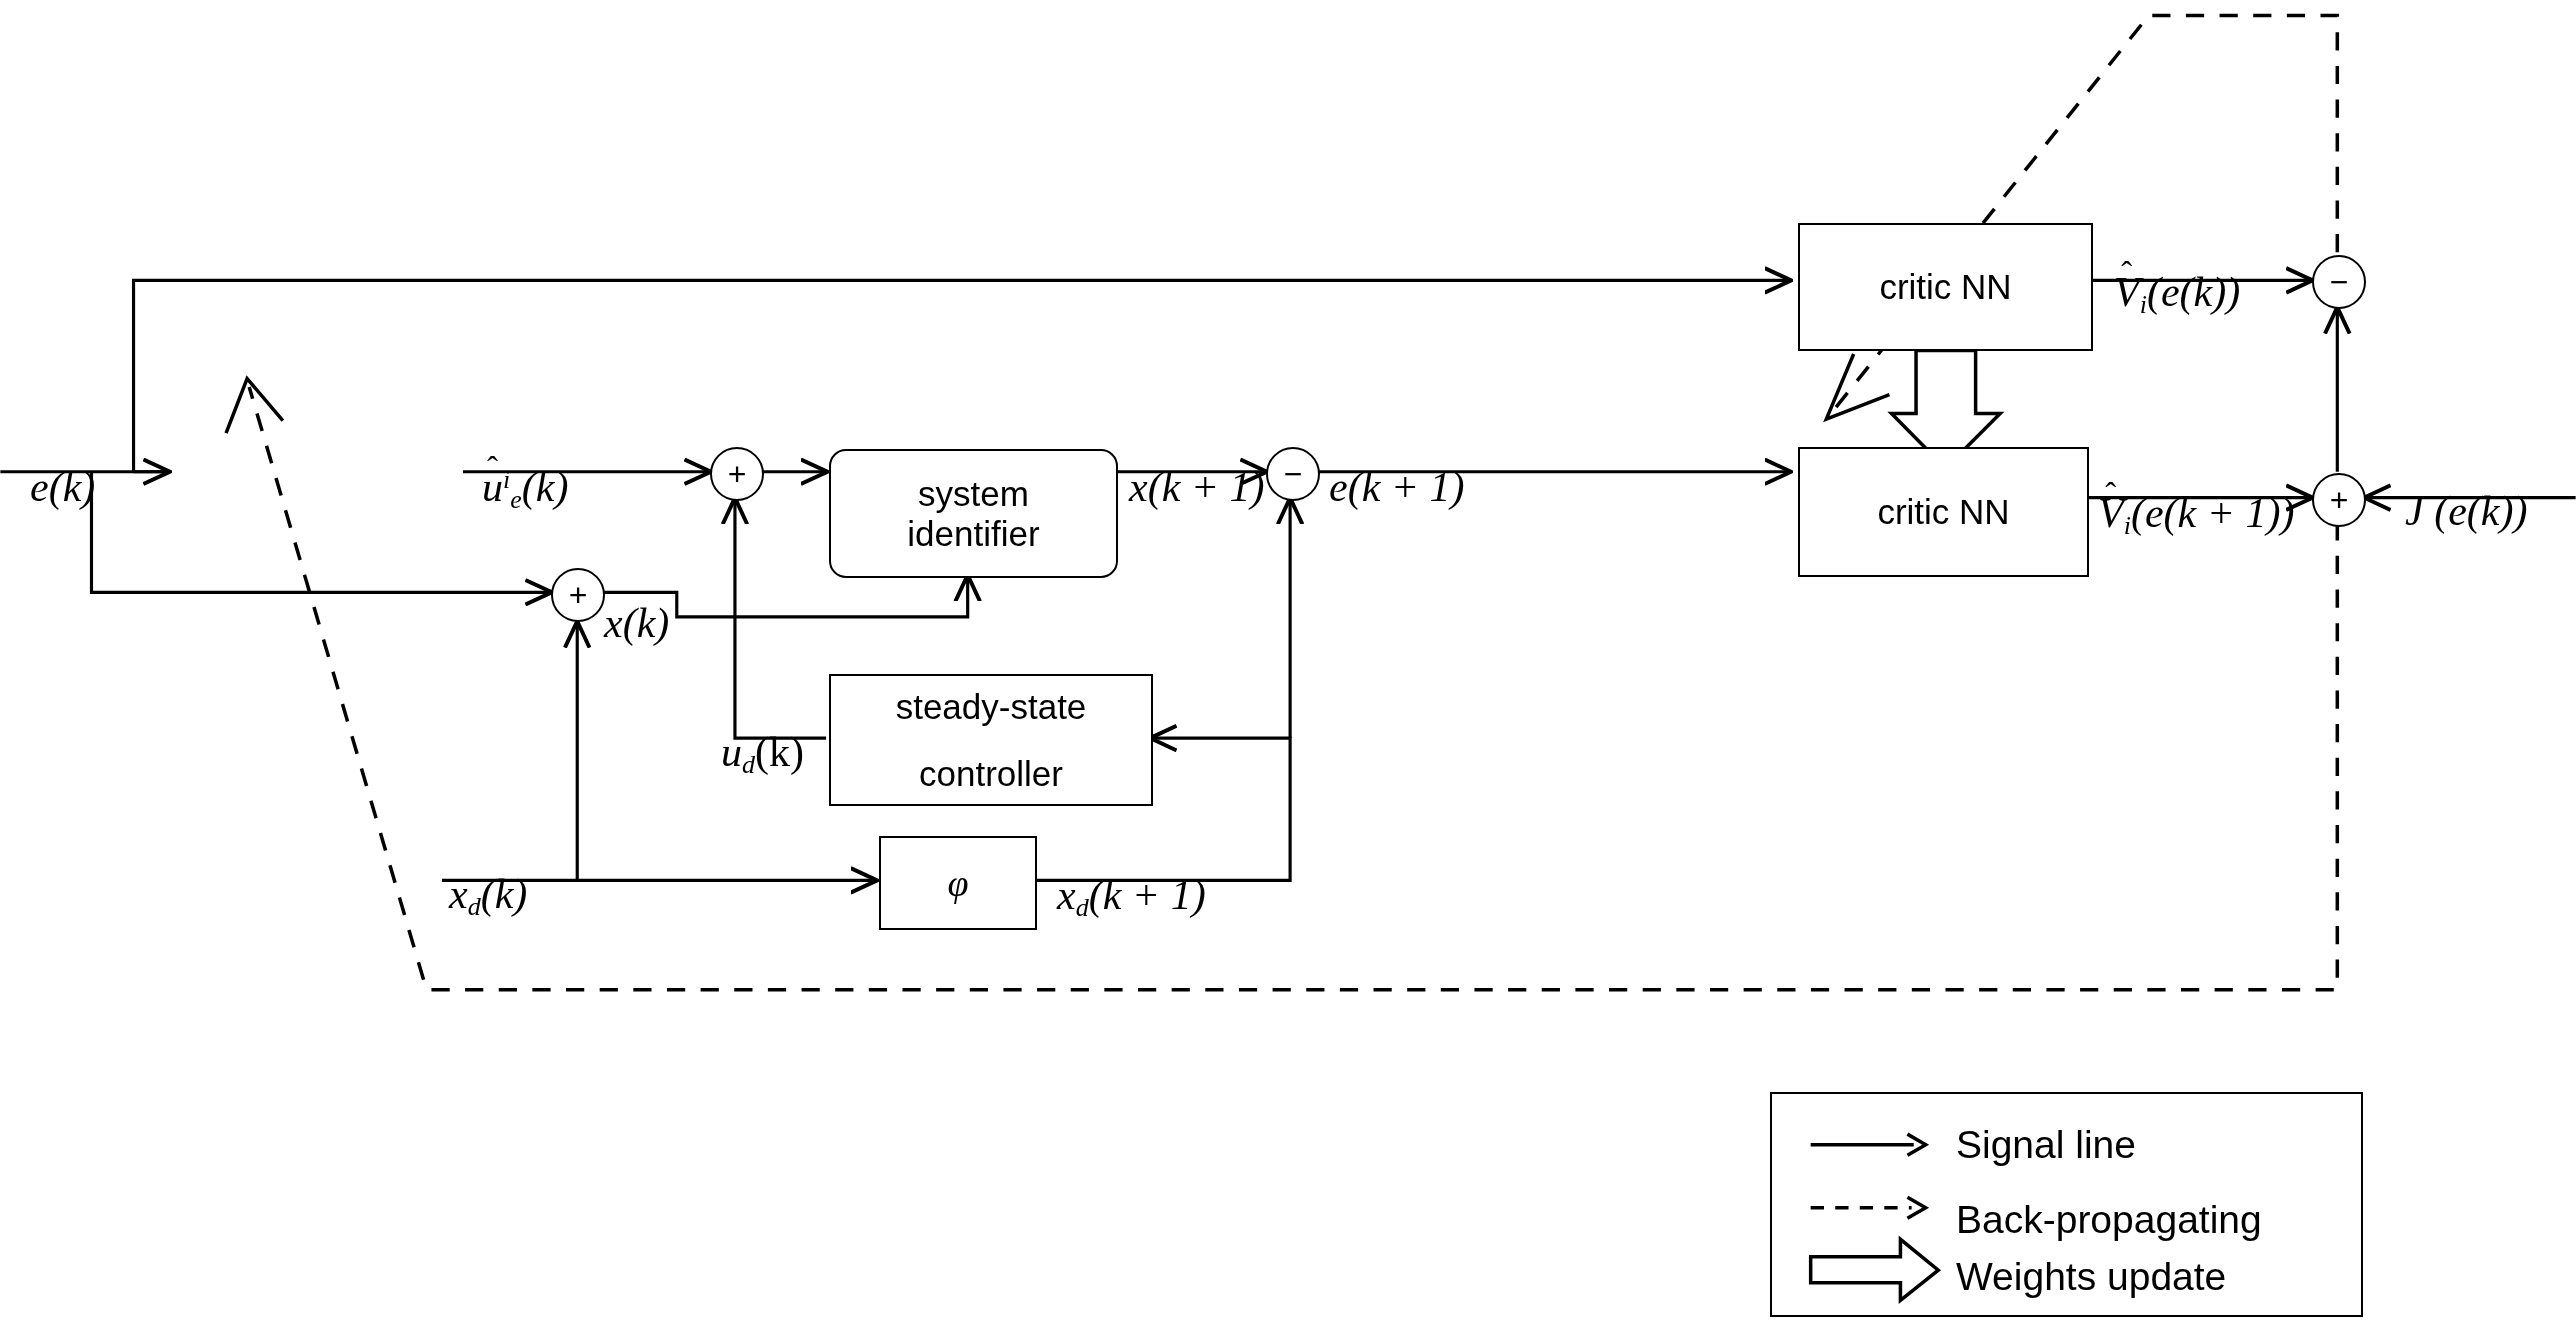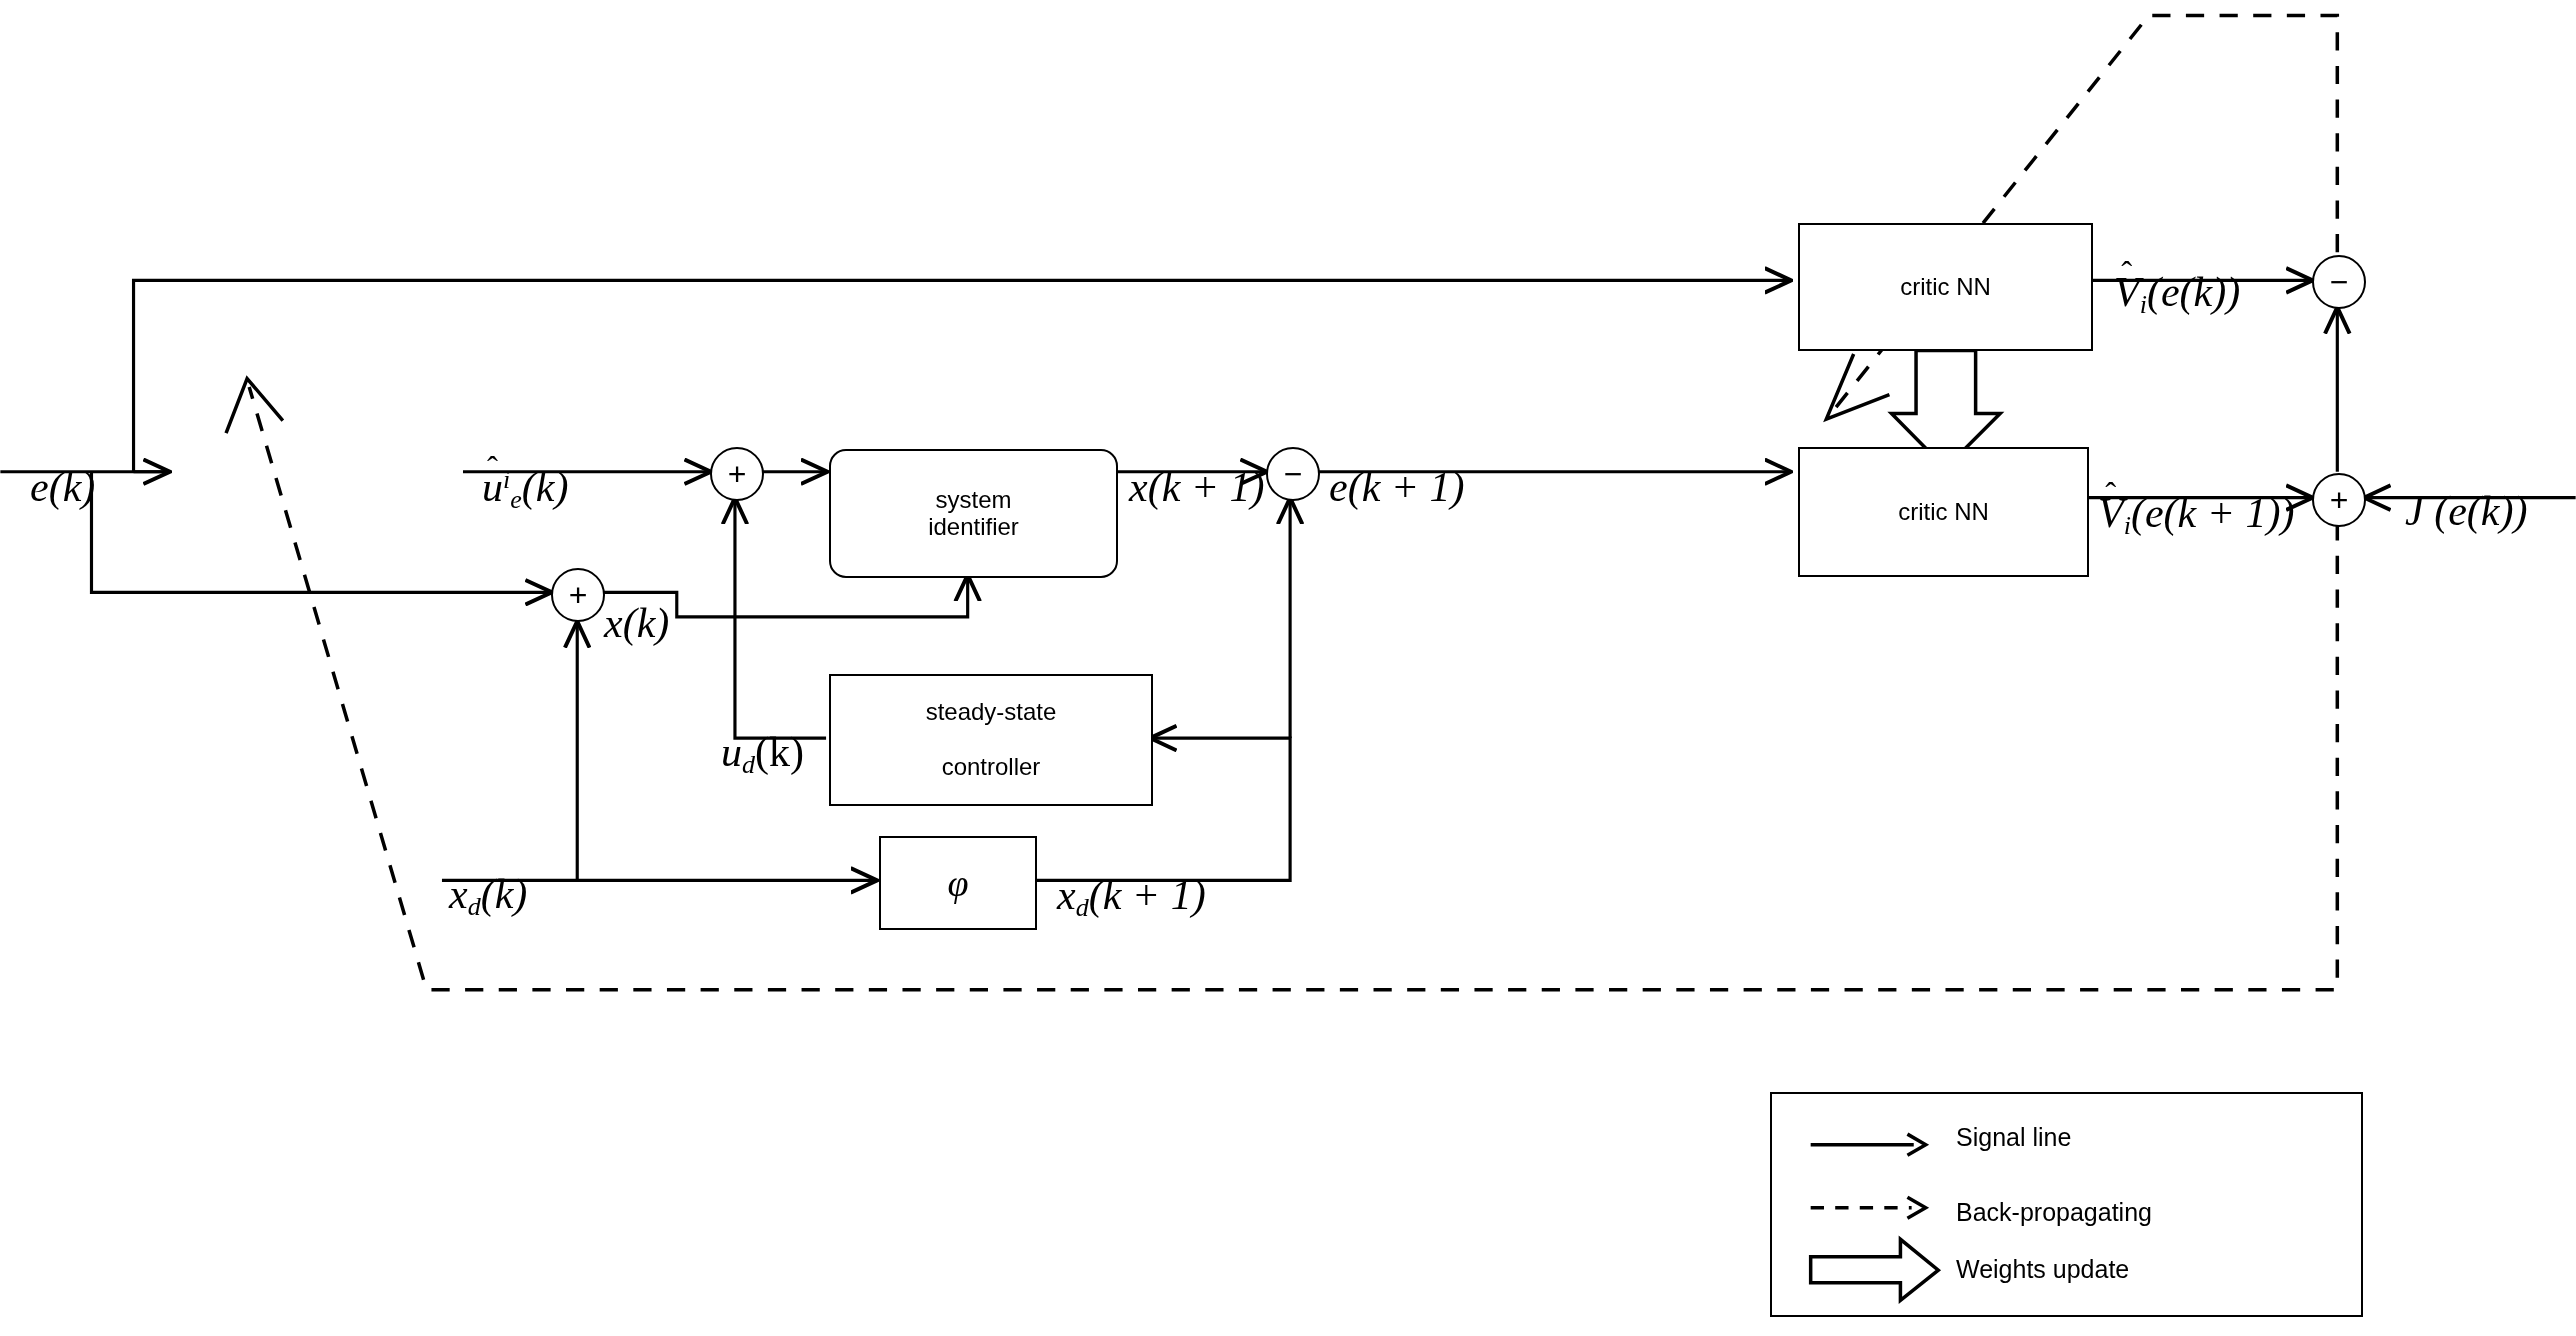--- a/index.html
+++ b/index.html
@@ -3,34 +3,34 @@
 <meta charset="utf-8">
 <style>
   html,body{margin:0;padding:0;background:#ffffff;}
   body{width:2576px;height:1336px;overflow:hidden;
        font-family:"Liberation Sans",sans-serif;color:#000;}
   #stage{position:relative;width:2576px;height:1336px;background:#fff;}
   svg#wires{position:absolute;left:0;top:0;width:2576px;height:1336px;}
 
   .blk{position:absolute;border:2.8px solid #000;background:#fff;
        display:flex;align-items:center;justify-content:center;
-       text-align:center;line-height:1.12;font-size:24px;color:#000;}
+       text-align:center;line-height:1.12;font-size:35px;color:#000;}
   .blk span{display:block;}
 
   .lbl{position:absolute;font-family:"Liberation Serif",serif;
        font-style:italic;font-size:42px;color:#000;white-space:nowrap;margin-top:44px;}
   .lbl sub{font-size:0.62em;font-style:italic;vertical-align:-0.28em;}
   .lbl sup{font-size:0.62em;font-style:italic;vertical-align:0.50em;}
   .hatwrap{position:relative;display:inline-block;}
   .hatwrap .hat{position:absolute;left:50%;top:-0.30em;transform:translateX(-50%);
                 font-style:normal;font-size:0.78em;line-height:1;}
 
   .legbox{position:absolute;border:2.8px solid #000;background:#fff;}
   .legtxt{position:absolute;font-family:"Liberation Sans",sans-serif;
-          font-size:25px;font-style:normal;color:#000;white-space:nowrap;}
+          font-size:39px;font-style:normal;color:#000;white-space:nowrap;}
 
   .opnode{position:absolute;border:2.1px solid #000;border-radius:50%;
           background:#fff;display:flex;align-items:center;justify-content:center;
           font-family:"Liberation Sans",sans-serif;font-size:32px;line-height:1;
           color:#000;}
 </style>
 </head>
 <body>
 
 <div id="stage">

